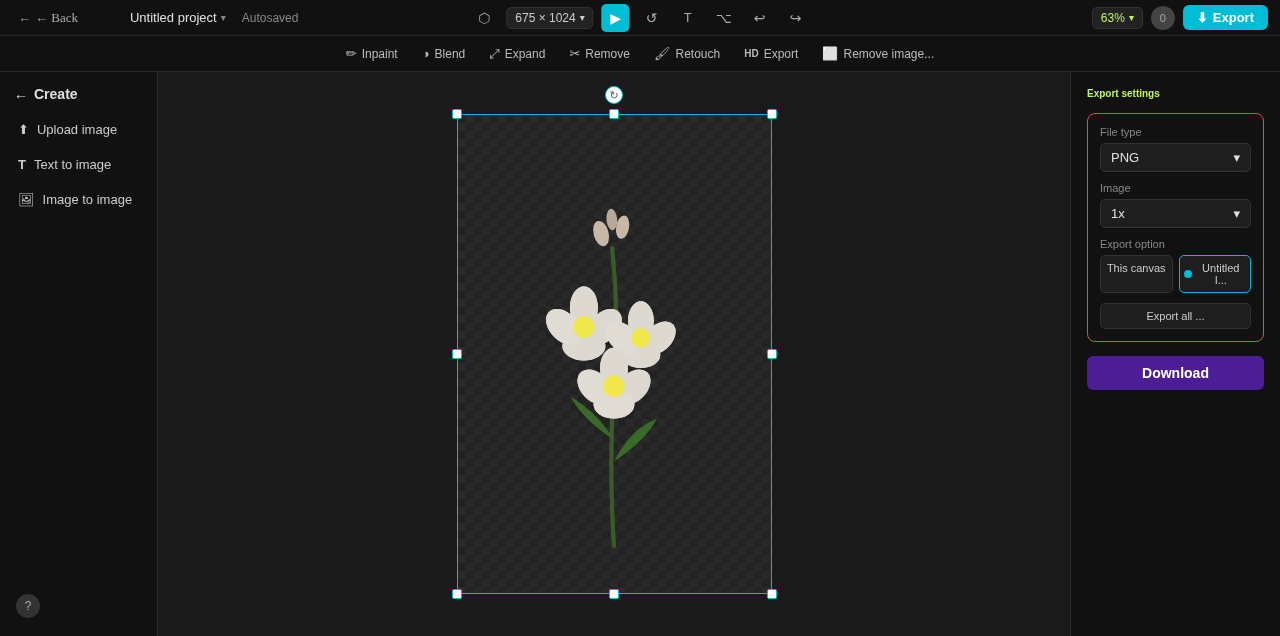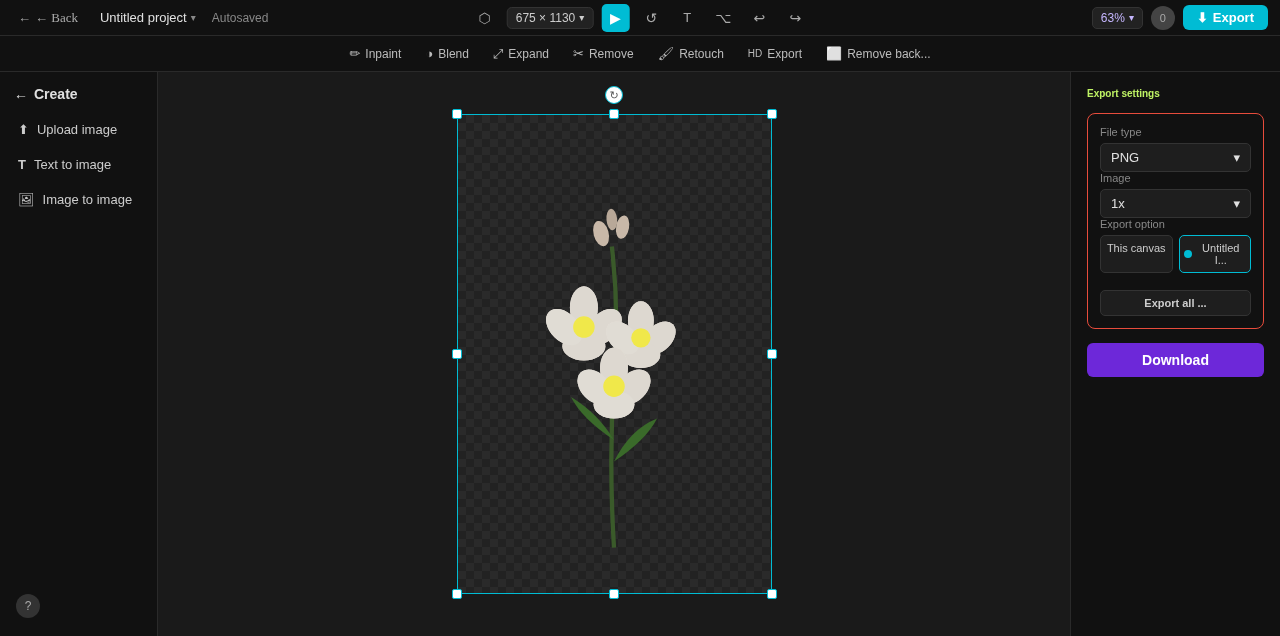--- a/index.html
+++ b/index.html
@@ -18,21 +18,21 @@
       position: relative;
     }
     .topbar-back {
       display: flex; align-items: center; gap: 4px;
       color: #aaa; font-size: 13px; cursor: pointer;
       padding: 4px 6px; border-radius: 4px;
     }
     .topbar-project {
       display: flex; align-items: center; gap: 4px;
       font-size: 13px; font-weight: 500; color: #e0e0e0;
-      cursor: pointer; padding: 4px 6px; border-radius: 4px;
+      cursor: pointer; padding: 4px 6px; border-radius: 4px; margin-left: 30px;
     }
     .topbar-autosaved { font-size: 12px; color: #888; }
     .topbar-center {
       position: absolute; left: 50%; transform: translateX(-50%);
       display: flex; align-items: center; gap: 8px;
     }
     .topbar-tool-icon {
       width: 28px; height: 28px; display: flex; align-items: center; justify-content: center;
       border-radius: 5px; cursor: pointer; color: #aaa; font-size: 14px;
     }
@@ -41,21 +41,21 @@
       display: flex; align-items: center; gap: 4px;
       background: #222; border: 1px solid #333; border-radius: 5px;
       padding: 3px 8px; font-size: 12px; color: #ccc; cursor: pointer;
     }
     .topbar-right {
       margin-left: auto; display: flex; align-items: center; gap: 8px;
     }
     .topbar-zoom {
       display: flex; align-items: center; gap: 4px;
       background: #222; border: 1px solid #333; border-radius: 5px;
-      padding: 3px 8px; font-size: 12px; color: #c4b5fd; cursor: pointer;
+      padding: 3px 8px; font-size: 12px; color: #bef264; cursor: pointer;
     }
     .topbar-avatar {
       width: 24px; height: 24px; background: #444; border-radius: 50%;
       display: flex; align-items: center; justify-content: center; font-size: 11px; color: #aaa;
     }
     .topbar-export-btn {
       background: #00bcd4; color: #fff; border: none; border-radius: 6px;
       padding: 5px 14px; font-size: 13px; font-weight: 600; cursor: pointer;
       display: flex; align-items: center; gap: 5px;
     }
@@ -190,20 +190,21 @@
     }
     .export-title {
       font-size: 10px; font-weight: 700; color: #bef264;
     }
     .export-section {
       border: 1.5px solid #e74c3c;
       border-radius: 8px;
       padding: 12px;
       display: flex;
       flex-direction: column;
+      gap: 10px;
     }
     .export-field label {
       font-size: 11px; color: #888; display: block; margin-bottom: 5px;
     }
     .export-select {
       width: 100%; background: #1e1e1e; border: 1px solid #333;
       border-radius: 5px; color: #e0e0e0; font-size: 13px;
       padding: 6px 10px; cursor: pointer;
       display: flex; justify-content: space-between;
     }
@@ -223,23 +224,23 @@
       display: flex; align-items: center; gap: 4px; justify-content: center;
     }
     .radio-dot {
       width: 8px; height: 8px; border-radius: 50%;
       border: 2px solid #00bcd4; background: #00bcd4;
       display: inline-block; flex-shrink: 0;
     }
     .export-opt-btn.export-all {
       flex: none; width: 100%; margin-top: 2px;
     }
-    .export-all-row { margin-top: 17px; font-weight: bold; }
+    .export-all-row { margin-top: 10px; }
     .download-btn {
-      background: #6d28d9; color: #fff; border: none; border-radius: 6px;
+      background: #4c1d95; color: #fff; border: none; border-radius: 6px;
       padding: 9px 0; font-size: 14px; font-weight: 600; cursor: pointer;
       width: 100%; text-align: center;
     }
   </style>
 </head>
 <body>
 
 <div class="topbar">
   <div class="topbar-back">
     <span>←</span>
@@ -247,21 +248,21 @@
   </div>
   <div class="topbar-project">
     <span>Untitled project</span>
     <span style="font-size:10px;color:#888;">▾</span>
   </div>
   <span class="topbar-autosaved">Autosaved</span>
 
   <div class="topbar-center">
     <div class="topbar-tool-icon">⬡</div>
     <div class="topbar-dimensions">
-      <span>675 × 1130</span>
+      <span>675 × 1024</span>
       <span style="font-size:10px;">▾</span>
     </div>
     <div class="topbar-tool-icon active">▶</div>
     <div class="topbar-tool-icon">↺</div>
     <div class="topbar-tool-icon" style="font-size:13px;">T</div>
     <div class="topbar-tool-icon">⌥</div>
     <div class="topbar-tool-icon">↩</div>
     <div class="topbar-tool-icon">↪</div>
   </div>
 
@@ -295,26 +296,26 @@
   </button>
   <button class="tool-btn">
     <span class="icon">✂</span>
     <span>Remove</span>
   </button>
   <button class="tool-btn">
     <span class="icon">🖌</span>
     <span>Retouch</span>
   </button>
   <button class="tool-btn">
-    <span class="icon" style="font-size:10px;font-weight:400;">HD</span>
+    <span class="icon" style="font-size:10px;font-weight:700;">HD</span>
     <span>Export</span>
   </button>
   <button class="tool-btn">
     <span class="icon">⬜</span>
-    <span>Remove back...</span>
+    <span>Remove image...</span>
   </button>
 </div>
 
 <div class="main">
 
   <div class="sidebar">
     <div class="sidebar-header">
       <span>←</span>
       <span>Create</span>
     </div>

